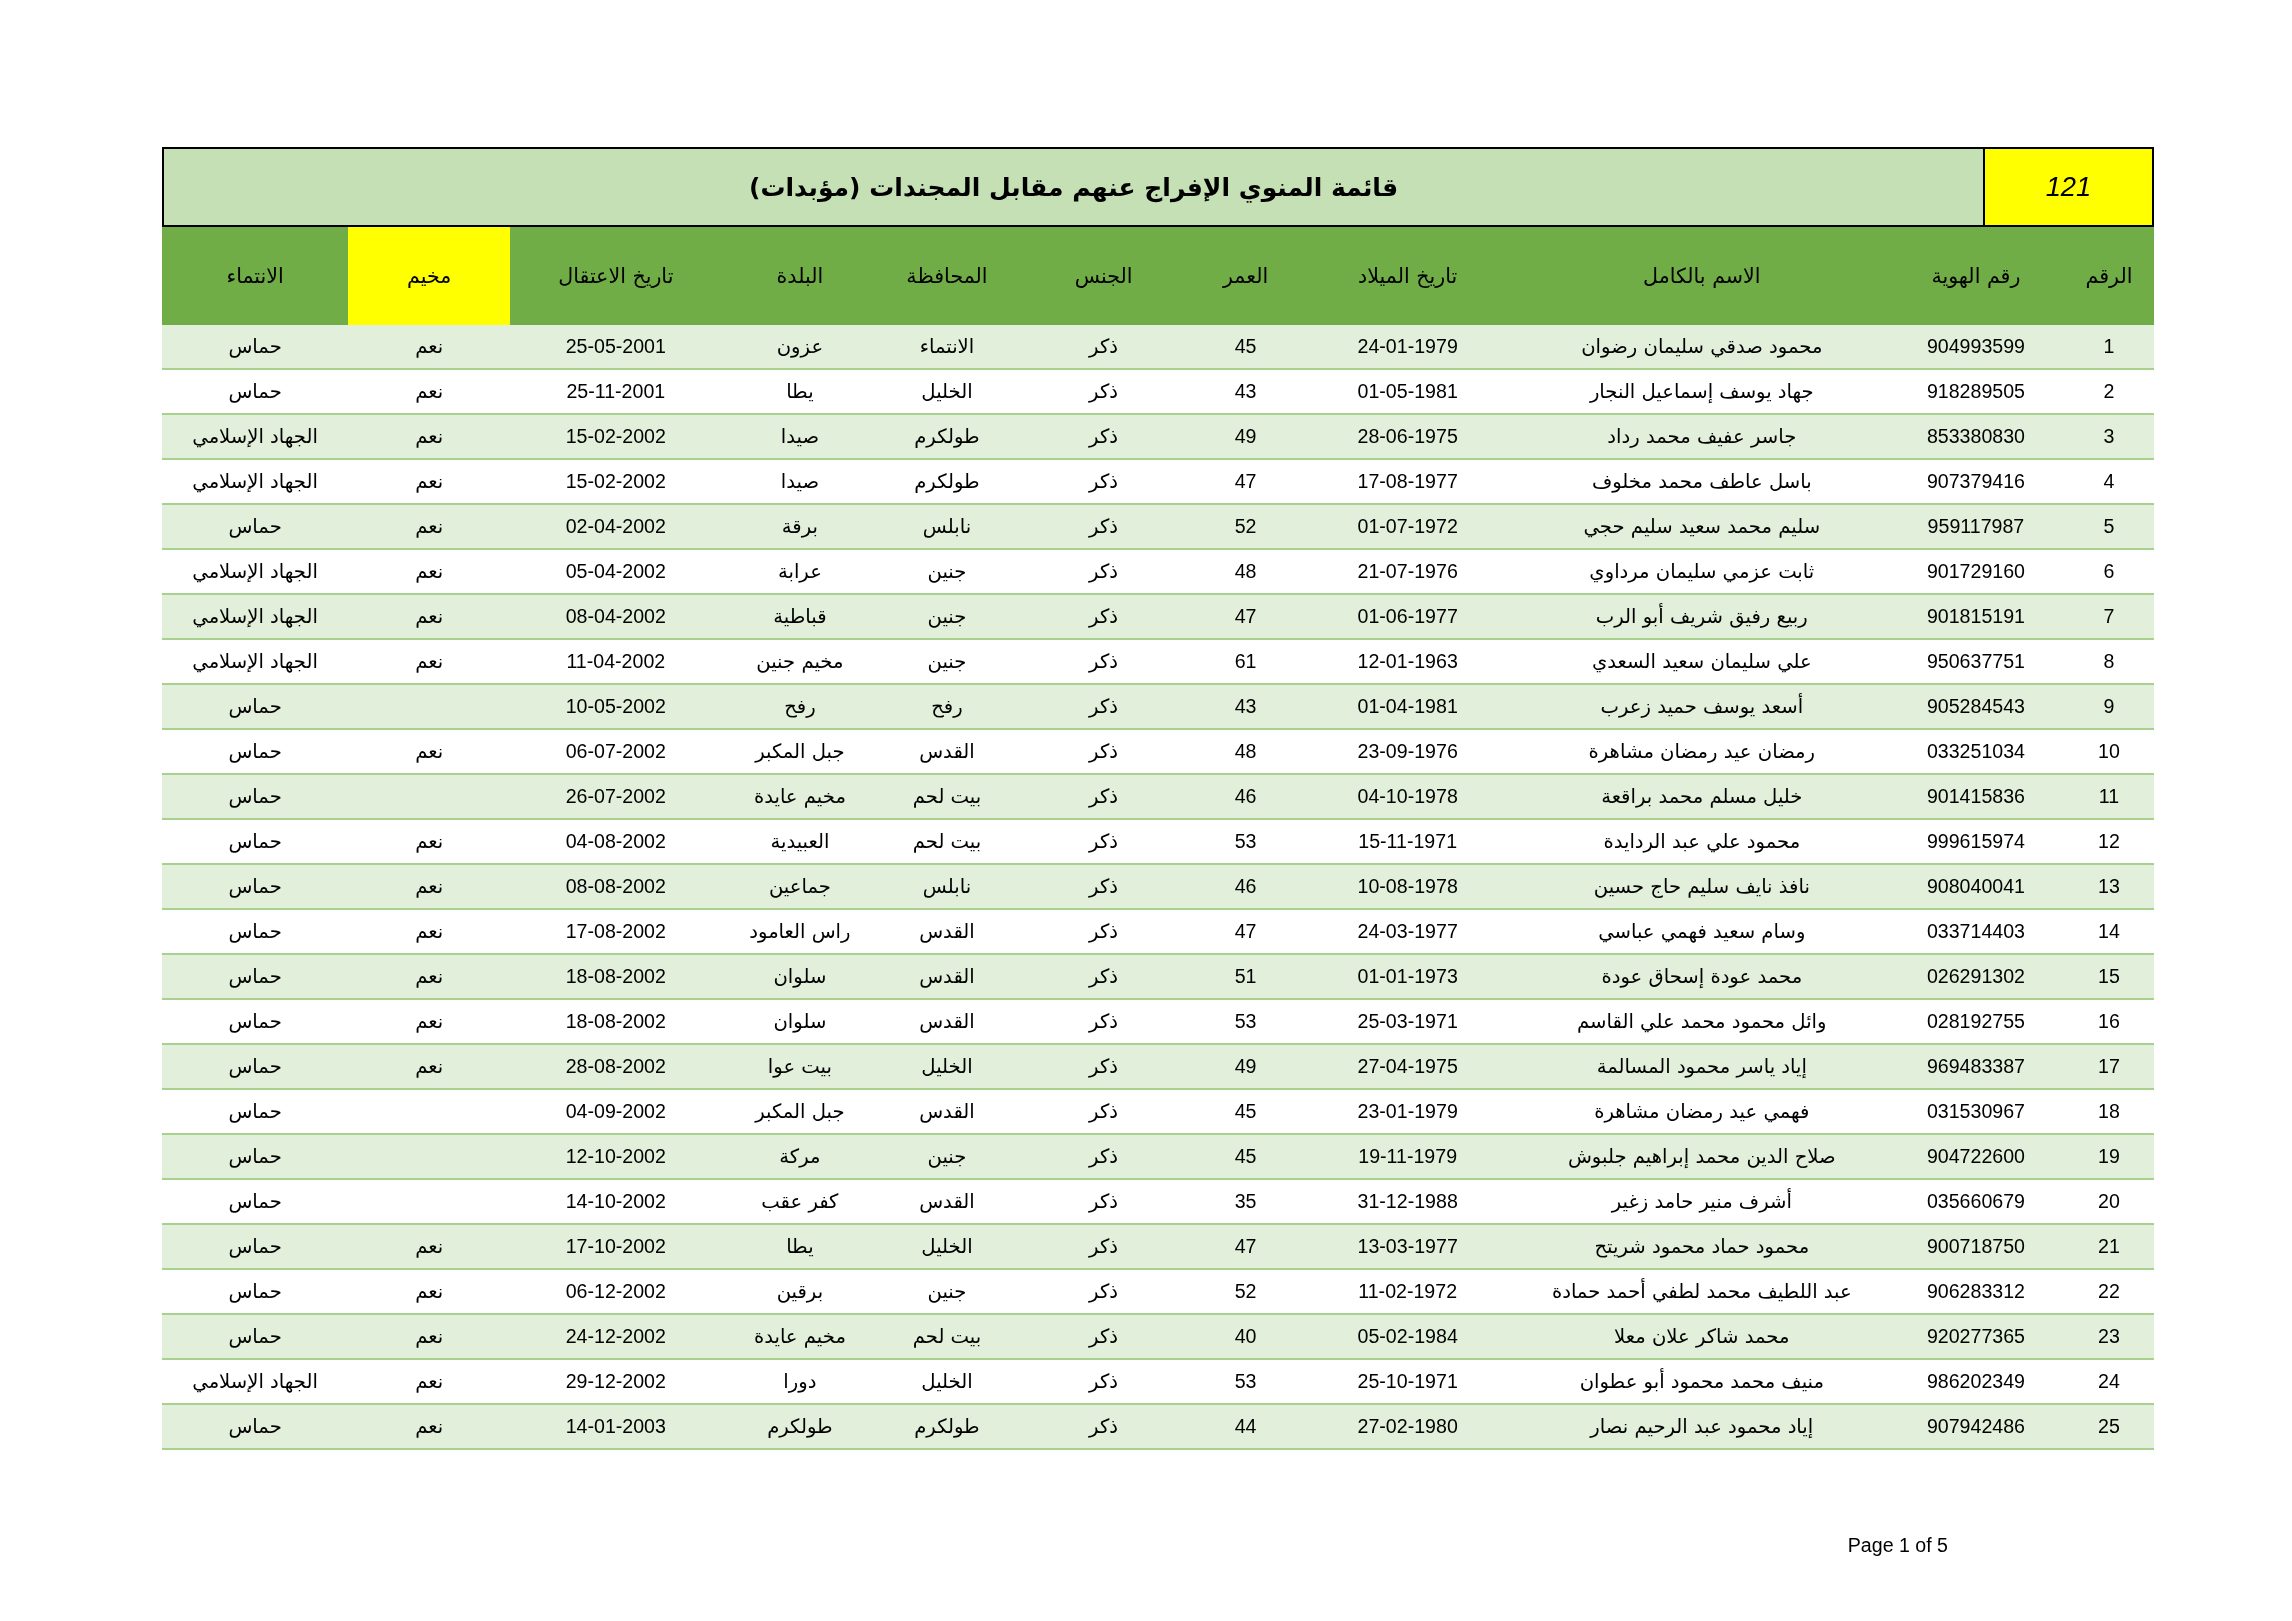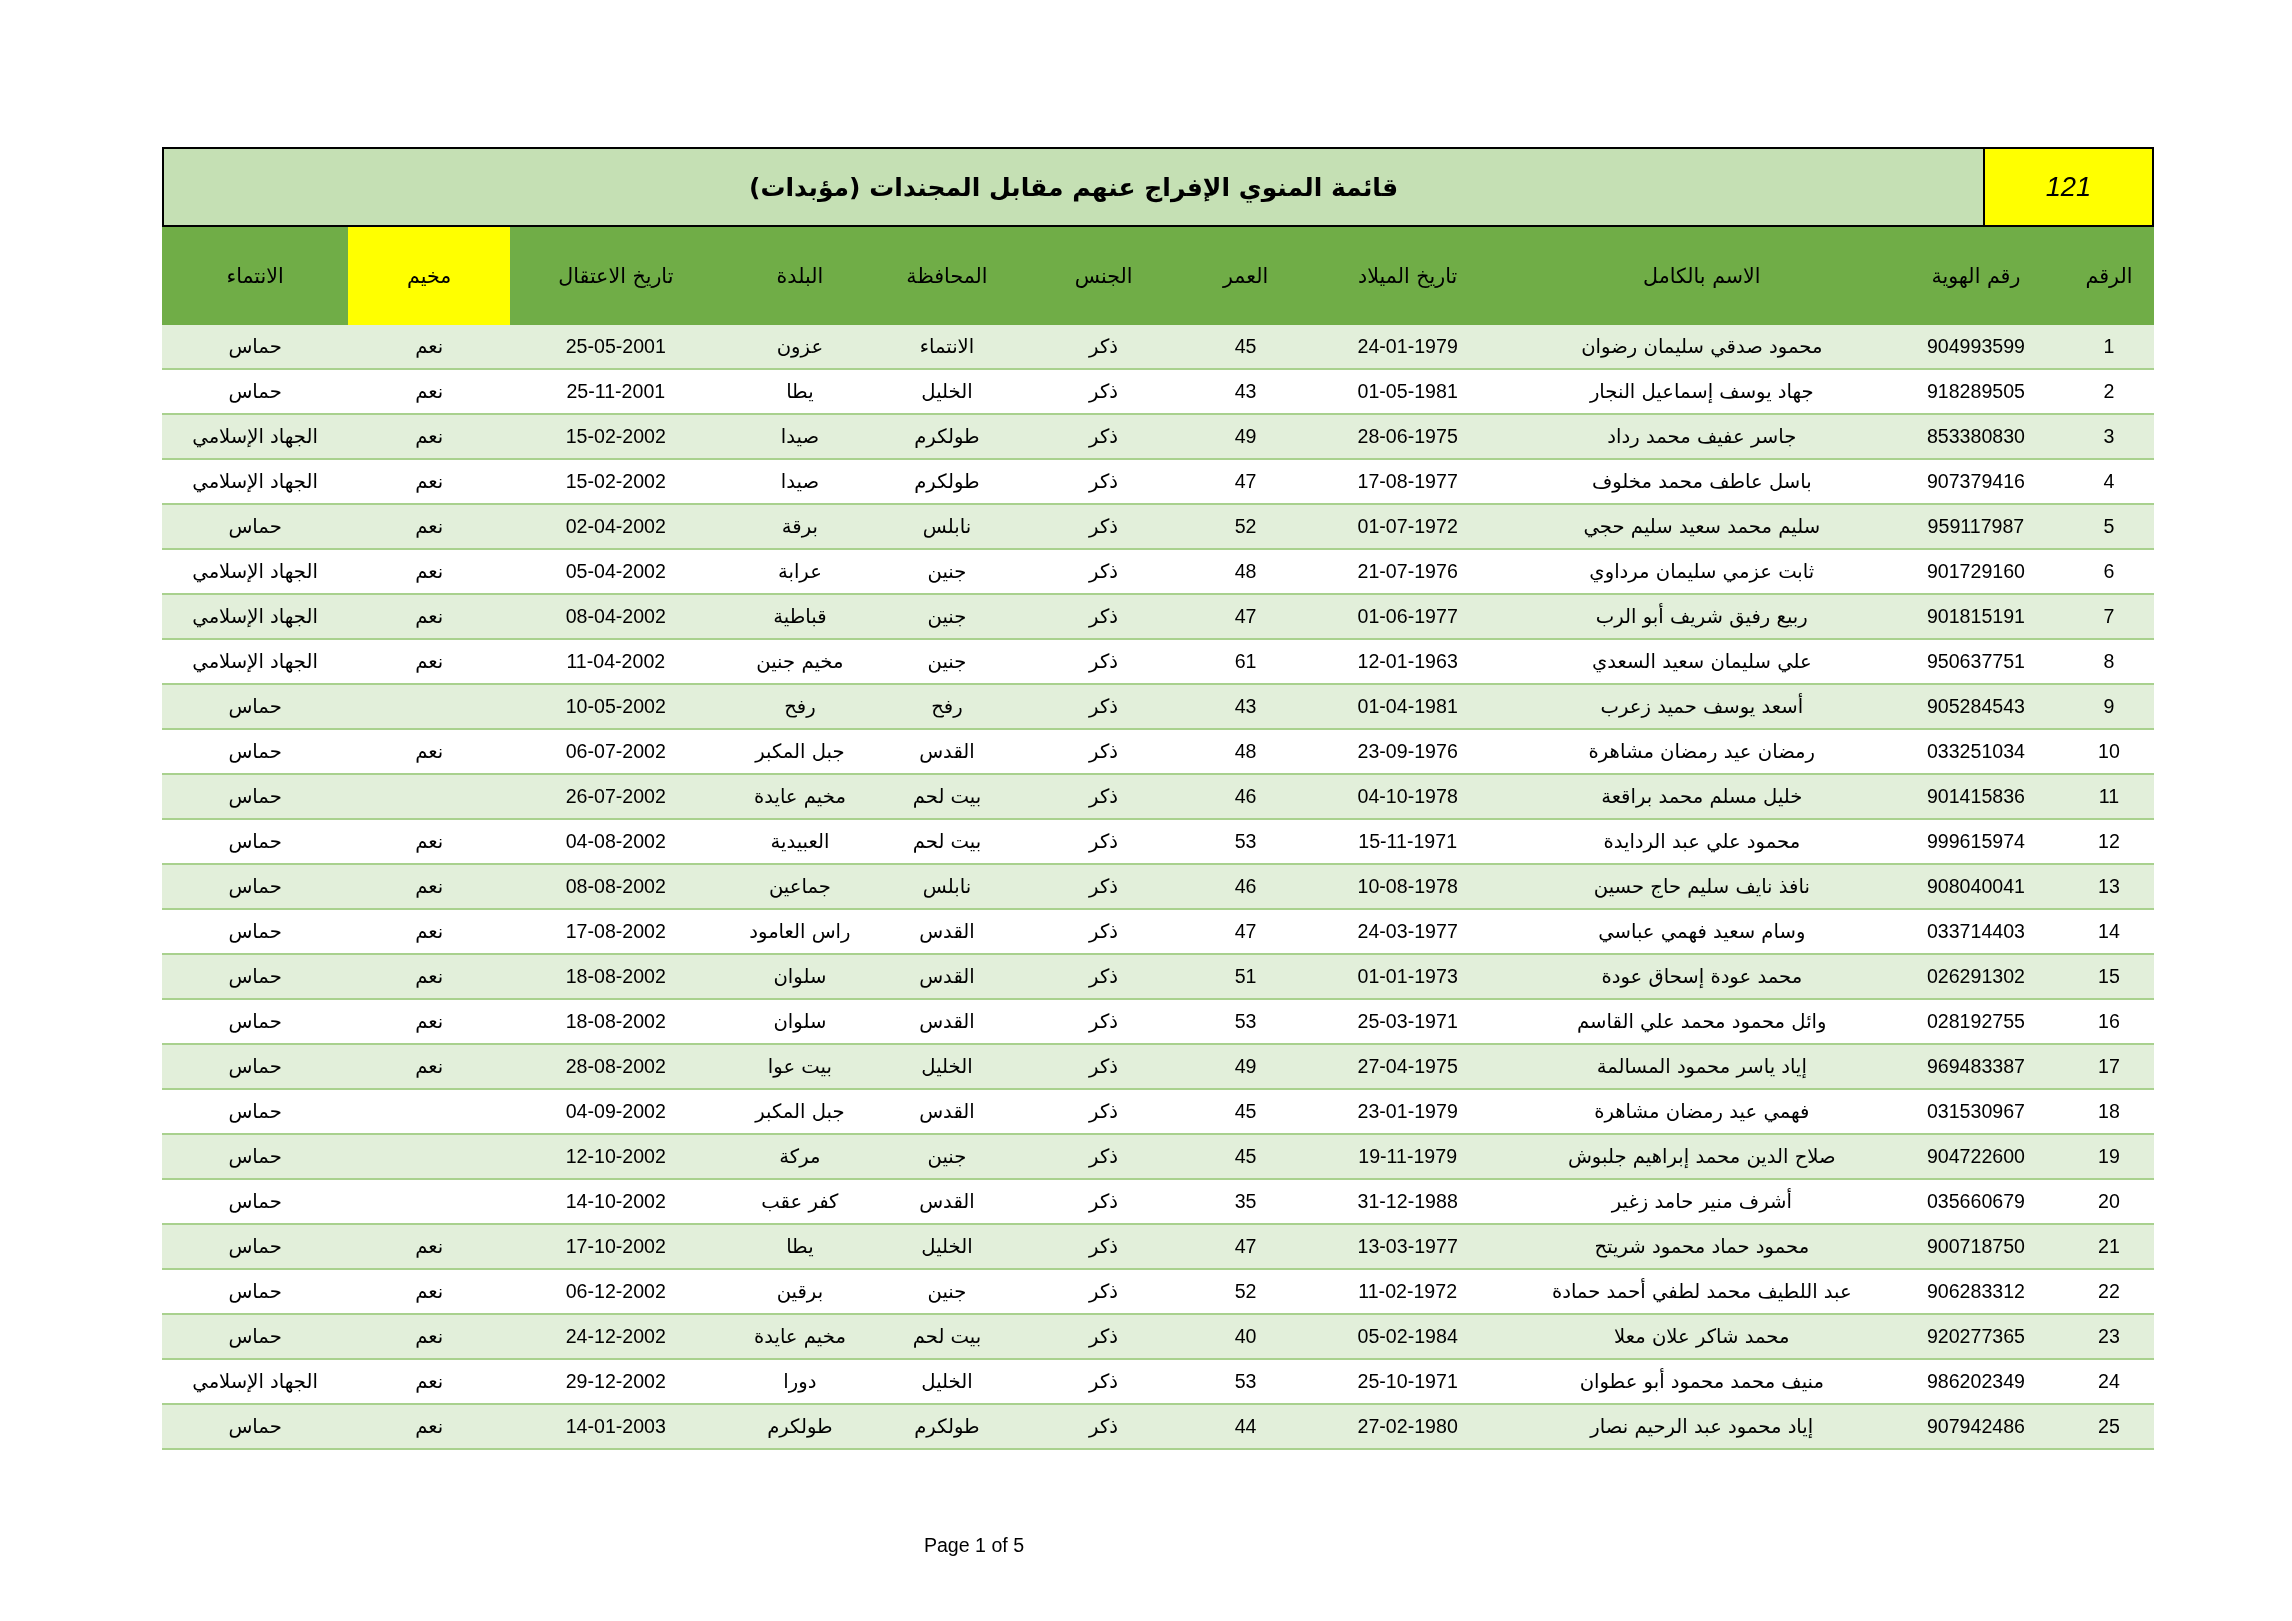--- a/index.html
+++ b/index.html
@@ -8,21 +8,21 @@
   .title-row { display:flex; height:80px; border:2px solid #000; box-sizing:border-box; }
   .title-main { flex:1; background:#c5e0b4; display:flex; align-items:center; justify-content:center; font-size:25px; font-weight:bold; direction:rtl; border-right:2px solid #000; }
   .title-num { width:167px; background:#ffff00; display:flex; align-items:center; justify-content:center; font-size:27.4px; font-family:"Liberation Sans", sans-serif;font-style:italic; }
   table { border-collapse:collapse; width:1992px; table-layout:fixed; direction:rtl; }
   th { background:#70ad47; height:98px; font-size:20.6px; font-weight:normal; vertical-align:middle; padding:0; }
   th.yellow { background:#ffff00; }
   td { height:43px; font-size:19.6px; text-align:center; vertical-align:middle; border-bottom:2.9px solid #a9d18e; padding:0; white-space:nowrap; }
   td.num { font-family:"Liberation Sans Narrow","Liberation Sans", sans-serif; }
   td.name { padding-right:0; }
   tr.alt td { background:#e2efda; }
-  .footer { position:absolute; top:1534px; left:0; width:1948px; text-align:center; font-size:19.6px; font-family:"Liberation Sans", sans-serif; }
+  .footer { position:absolute; top:1534px; left:0; width:1948px; text-align:right; font-size:19.6px; font-family:"Liberation Sans", sans-serif; }
 </style>
 </head>
 <body>
 
 <div class="sheet">
   <div class="title-row">
     <div class="title-main">قائمة المنوي الإفراج عنهم مقابل المجندات (مؤبدات)</div>
     <div class="title-num">121</div>
   </div>
   <table>

